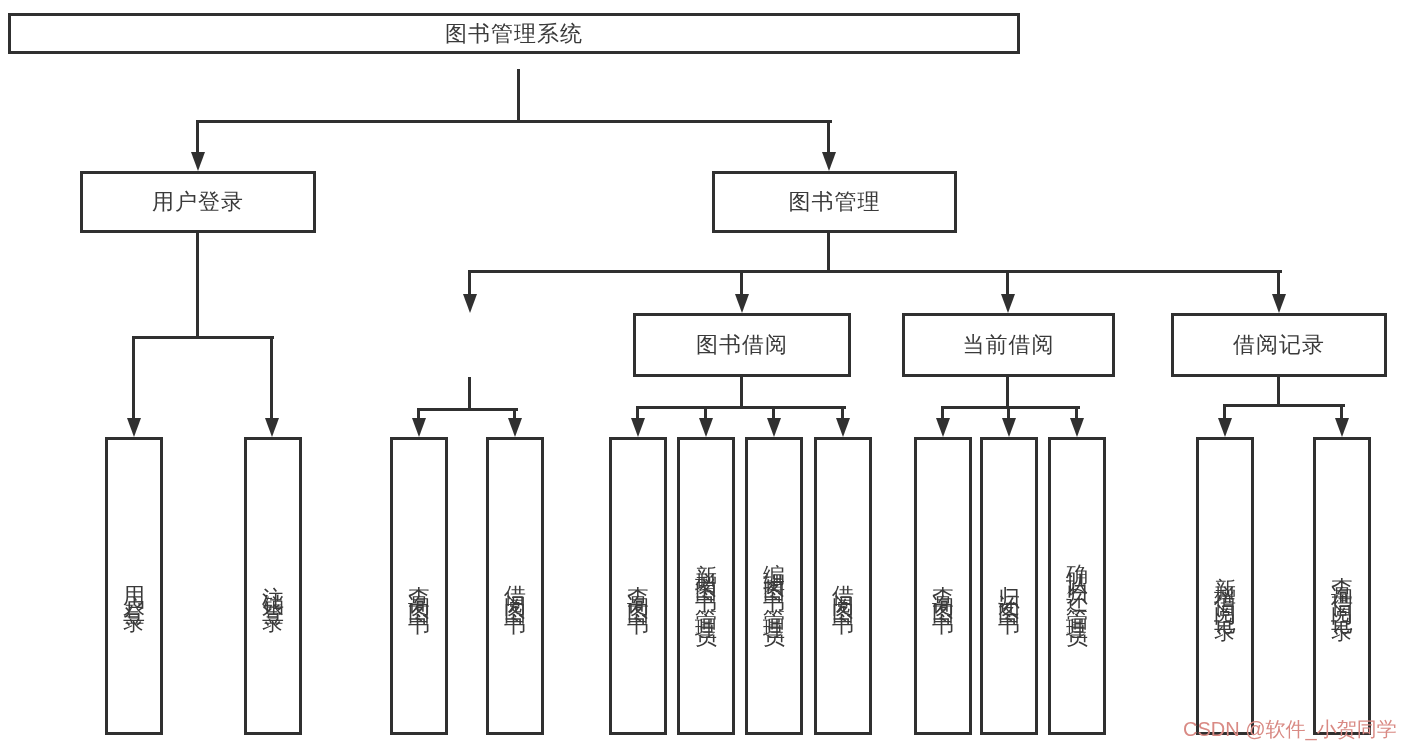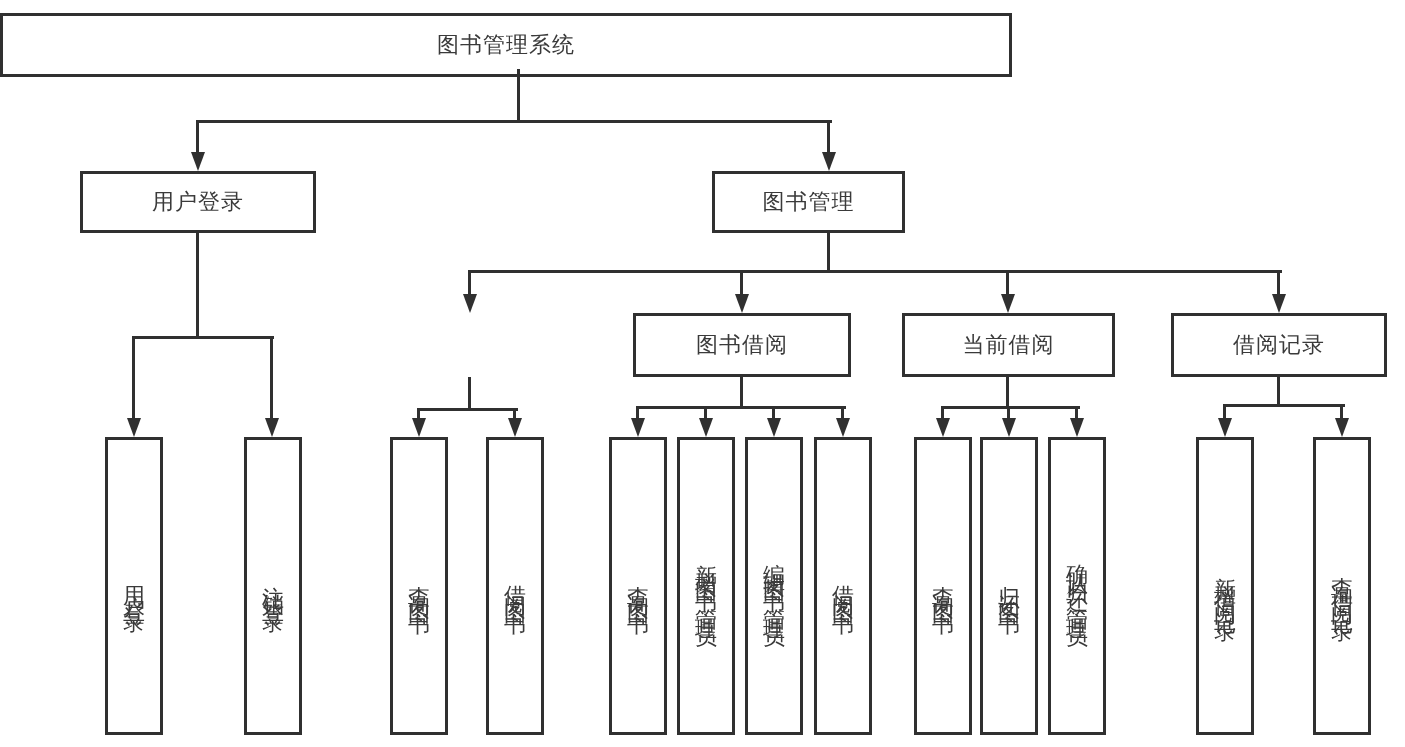--- a/index.html
+++ b/index.html
@@ -28,31 +28,31 @@
   .watermark{
     position:absolute;left:1183px;top:716px;font-size:20px;white-space:nowrap;
     color:var(--watermark,#d98a84);z-index:5;
   }
 </style>
 </head>
 <body>
 
 <div class="canvas">
 
-  <div class="box" style="left:0;top:13px;width:1012px;height:64px">图书管理系统</div>
+  <div class="box" style="left:8px;top:13px;width:1012px;height:41px">图书管理系统</div>
 
   <div class="vl" style="left:517px;top:69px;height:53px"></div>
   <div class="hl" style="left:196px;top:120px;width:636px"></div>
   <div class="vl" style="left:196px;top:120px;height:34px"></div>
   <div class="ar" style="left:191px;top:152px"></div>
   <div class="vl" style="left:827px;top:120px;height:34px"></div>
   <div class="ar" style="left:822px;top:152px"></div>
 
   <div class="box" style="left:80px;top:171px;width:236px;height:62px">用户登录</div>
-  <div class="box" style="left:712px;top:171px;width:193px;height:62px">图书管理</div>
+  <div class="box" style="left:712px;top:171px;width:245px;height:62px">图书管理</div>
 
   <div class="vl" style="left:196px;top:233px;height:105px"></div>
   <div class="hl" style="left:132px;top:336px;width:142px"></div>
   <div class="vl" style="left:132px;top:336px;height:84px"></div>
   <div class="ar" style="left:127px;top:418px"></div>
   <div class="vl" style="left:270px;top:336px;height:84px"></div>
   <div class="ar" style="left:265px;top:418px"></div>
 
   <div class="vl" style="left:827px;top:233px;height:39px"></div>
   <div class="hl" style="left:468px;top:270px;width:814px"></div>
@@ -114,14 +114,15 @@
   <div class="box vert" style="left:745px;top:437px;width:58px;height:298px">编辑图书（管理员）</div>
   <div class="box vert" style="left:814px;top:437px;width:58px;height:298px">借阅图书</div>
 
   <div class="box vert" style="left:914px;top:437px;width:58px;height:298px">查询图书</div>
   <div class="box vert" style="left:980px;top:437px;width:58px;height:298px">归还图书</div>
   <div class="box vert" style="left:1048px;top:437px;width:58px;height:298px">确认归还（管理员）</div>
 
   <div class="box vert" style="left:1196px;top:437px;width:58px;height:298px">新增借阅记录</div>
   <div class="box vert" style="left:1313px;top:437px;width:58px;height:298px">查询借阅记录</div>
 
+  <div class="watermark">CSDN @软件_小贺同学</div>
 
 </div>
 
 </body></html>

